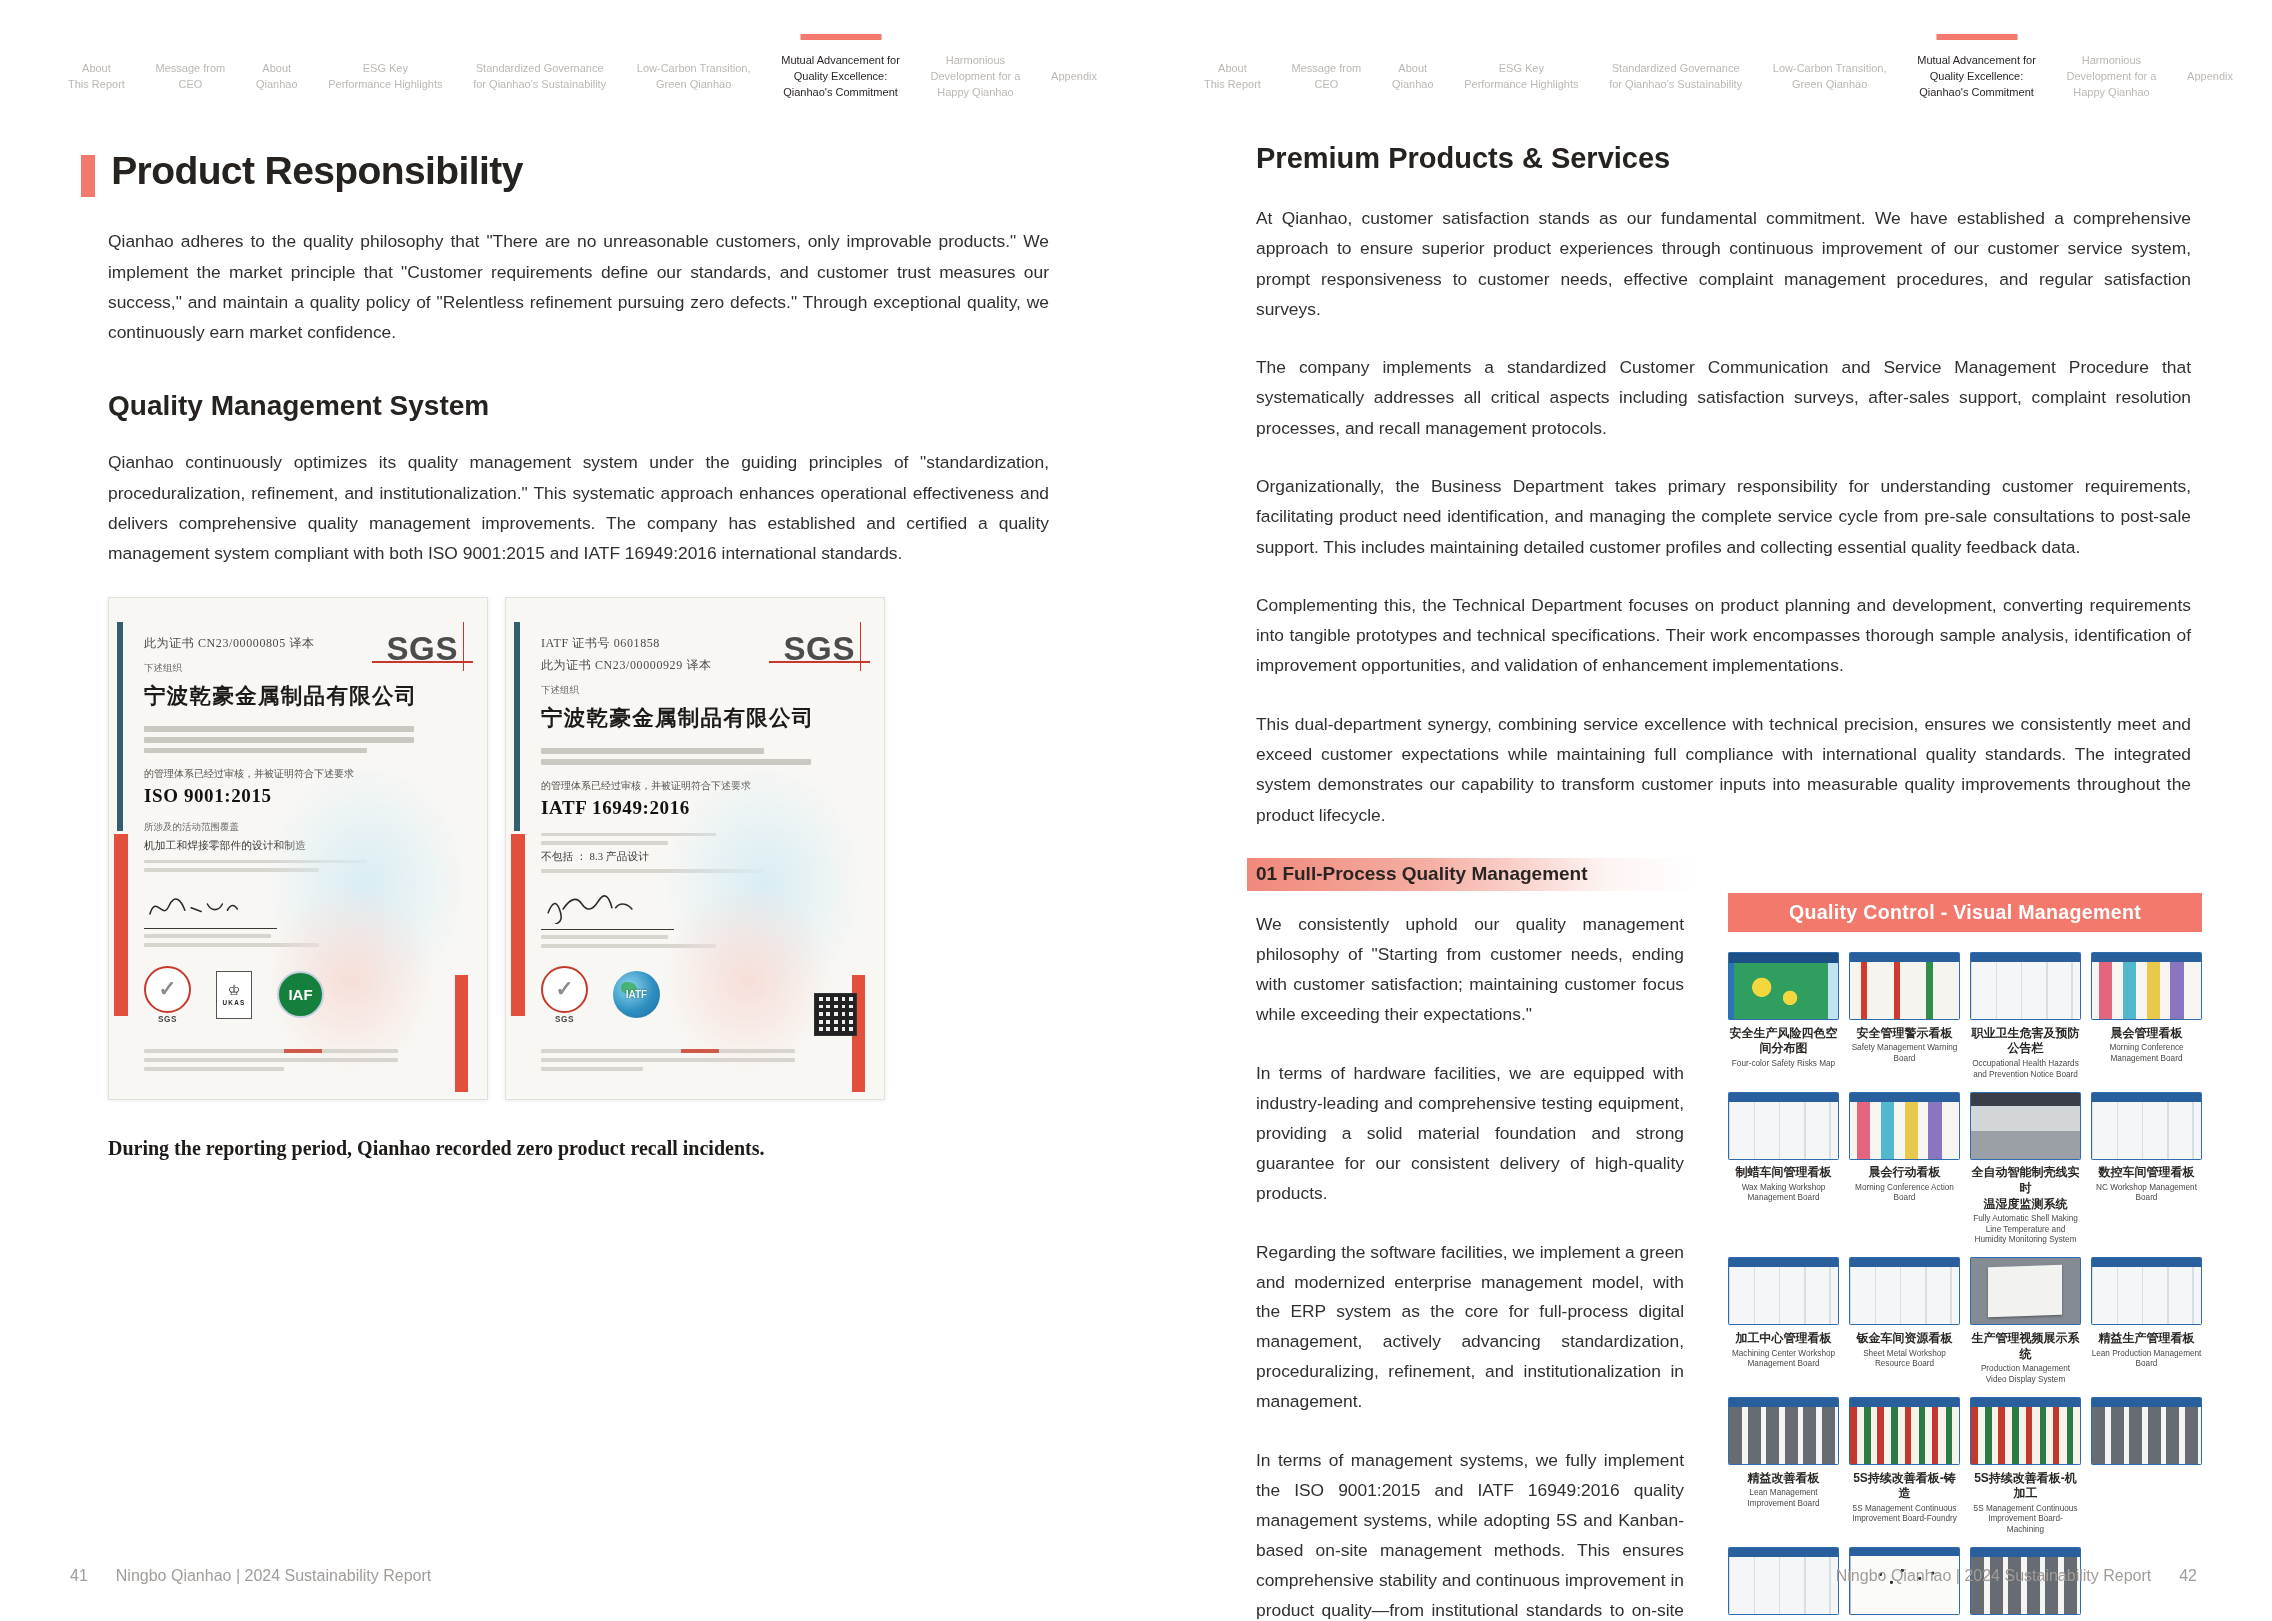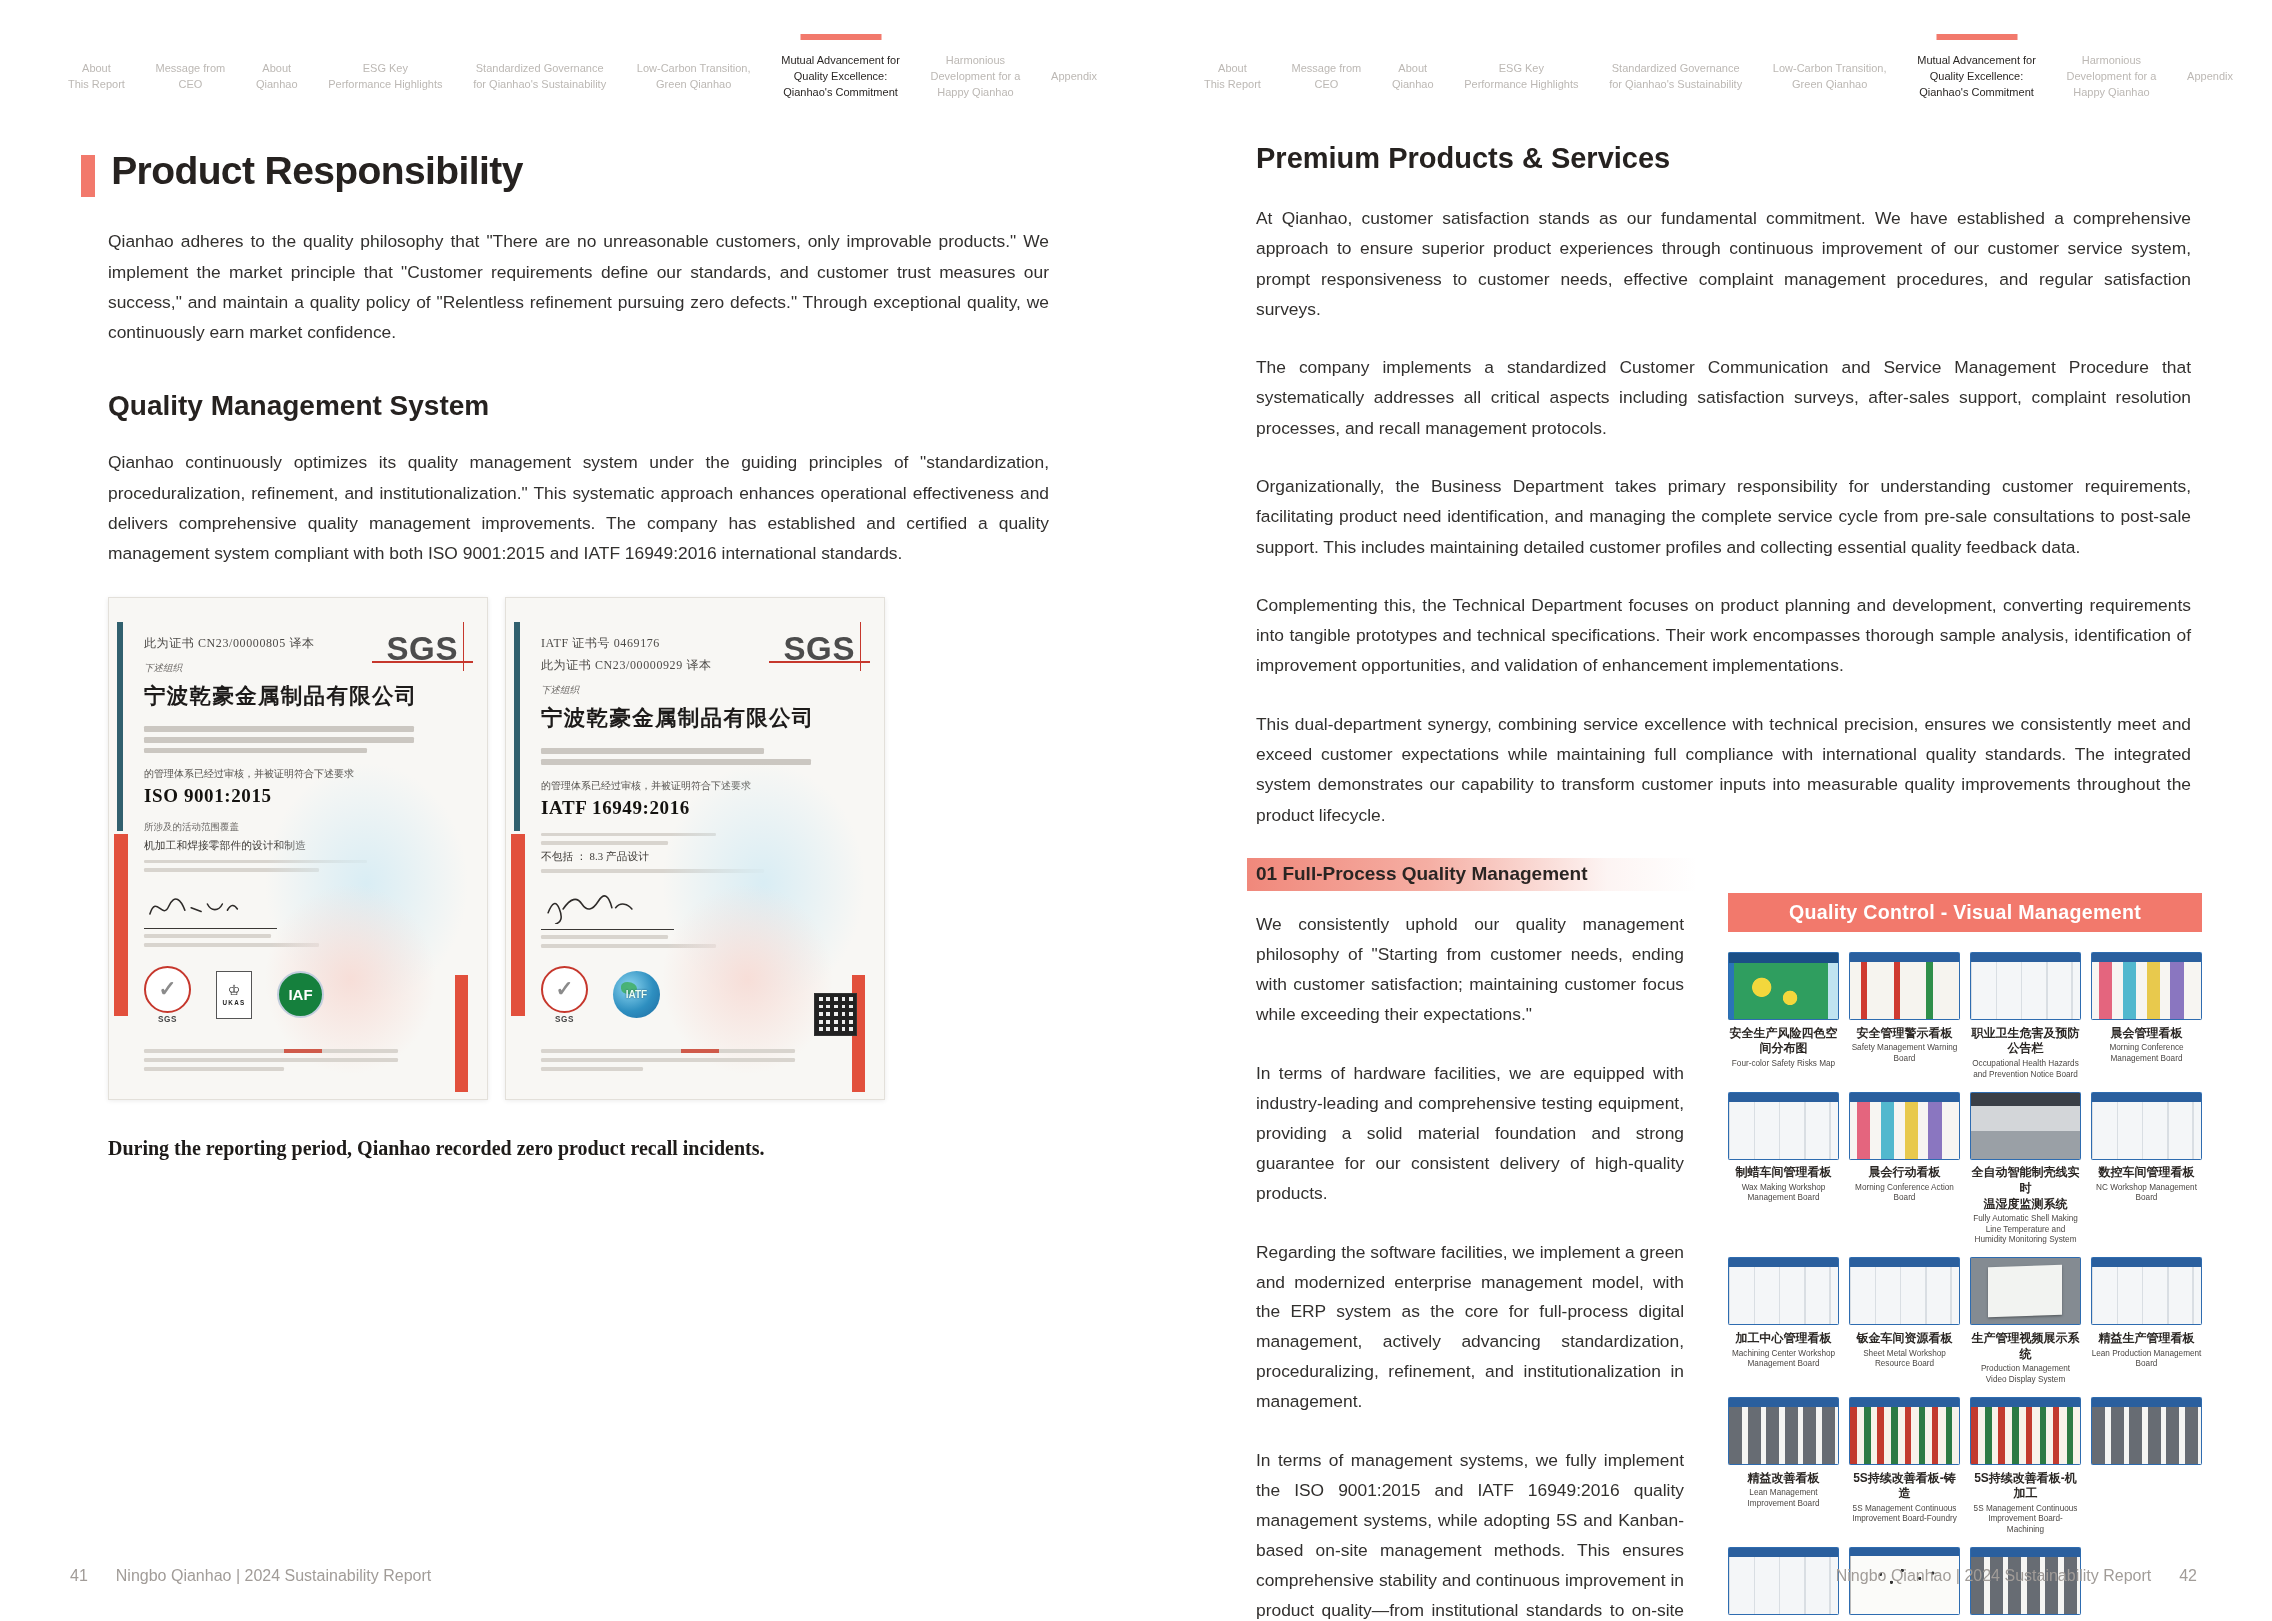--- a/index.html
+++ b/index.html
@@ -29,21 +29,21 @@
   .bar-teal{position:absolute;left:7.6px;top:24px;width:6.3px;height:209px;background:#31606e;}
   .bar-coral{position:absolute;left:5px;top:236px;width:14px;height:182px;background:#e2503c;}
   .bar-br{position:absolute;right:19px;top:377px;width:12.7px;height:117px;background:#e2503c;}
   .wm{position:absolute;border-radius:50%;pointer-events:none;}
   .wm-blue{width:203px;height:241px;right:19px;top:165px;background:radial-gradient(closest-side,#d9edf4,rgba(217,237,244,0));}
   .wm-pink{width:171px;height:190px;right:51px;bottom:25px;background:radial-gradient(closest-side,#f7ded8,rgba(247,222,216,0));}
   .sgs-mark{position:absolute;top:32px;right:29px;font-family:"Liberation Sans",sans-serif;font-weight:700;font-size:33px;color:#4c4c4c;letter-spacing:0.6px;}
   .sgs-mark::before{content:"";position:absolute;left:-15px;bottom:5px;width:101px;height:1.3px;background:#c6372c;}
   .sgs-mark::after{content:"";position:absolute;right:-6.3px;top:-7.6px;width:1.3px;height:49px;background:#c6372c;}
   .c-no{font-size:12px;color:#4c4a47;letter-spacing:0.6px;margin-bottom:5px;}
-  .c-org{font-size:9.5px;color:#6a6764;margin:10px 0 6.3px;font-style:italic;}
+  .c-org{font-size:9.5px;color:#6a6764;margin:10px 0 6.3px;}
   .c-company{font-size:21.5px;font-weight:700;color:#1d1b1a;letter-spacing:1.3px;margin:0 0 16.5px;}
   .ph{height:5.7px;background:#cbc7c1;border-radius:1.3px;margin:5px 0;}
   .ph.w85{width:85%;} .ph.w70{width:70%;} .ph.w55{width:55%;} .ph.w40{width:40%;}
   .ph.thin{height:3.8px;background:#d8d4ce;}
   .c-audit{font-size:10px;color:#55524e;margin:14px 0 3.8px;}
   .c-std{font-size:19px;font-weight:700;color:#14120f;letter-spacing:0.6px;margin:1.3px 0 14px;}
   .c-scope-label{font-size:9.5px;color:#6a6764;margin:6.3px 0 5px;}
   .c-scope{font-size:10.8px;color:#3c3935;margin:0 0 6.3px;}
   .c-excl{font-size:10.8px;color:#3c3935;margin:5px 0 2.5px;}
   .sig{margin-top:16.5px;}
@@ -186,21 +186,21 @@
         </div>
       </div>
 
       <div class="cert">
         <div class="wm wm-blue"></div>
         <div class="wm wm-pink"></div>
         <div class="bar-teal"></div>
         <div class="bar-coral"></div>
         <div class="bar-br"></div>
         <div class="sgs-mark">SGS</div>
-        <div class="c-no">IATF 证书号 0469176</div>
+        <div class="c-no">IATF 证书号 0601858</div>
         <div class="c-no">此为证书 CN23/00000929 译本</div>
         <div class="c-org">下述组织</div>
         <div class="c-company">宁波乾豪金属制品有限公司</div>
         <div class="ph w70"></div>
         <div class="ph w85"></div>
         <div class="c-audit">的管理体系已经过审核，并被证明符合下述要求</div>
         <div class="c-std">IATF 16949:2016</div>
         <div class="ph thin w55"></div>
         <div class="ph thin w40"></div>
         <div class="c-excl">不包括 ： 8.3 产品设计</div>

